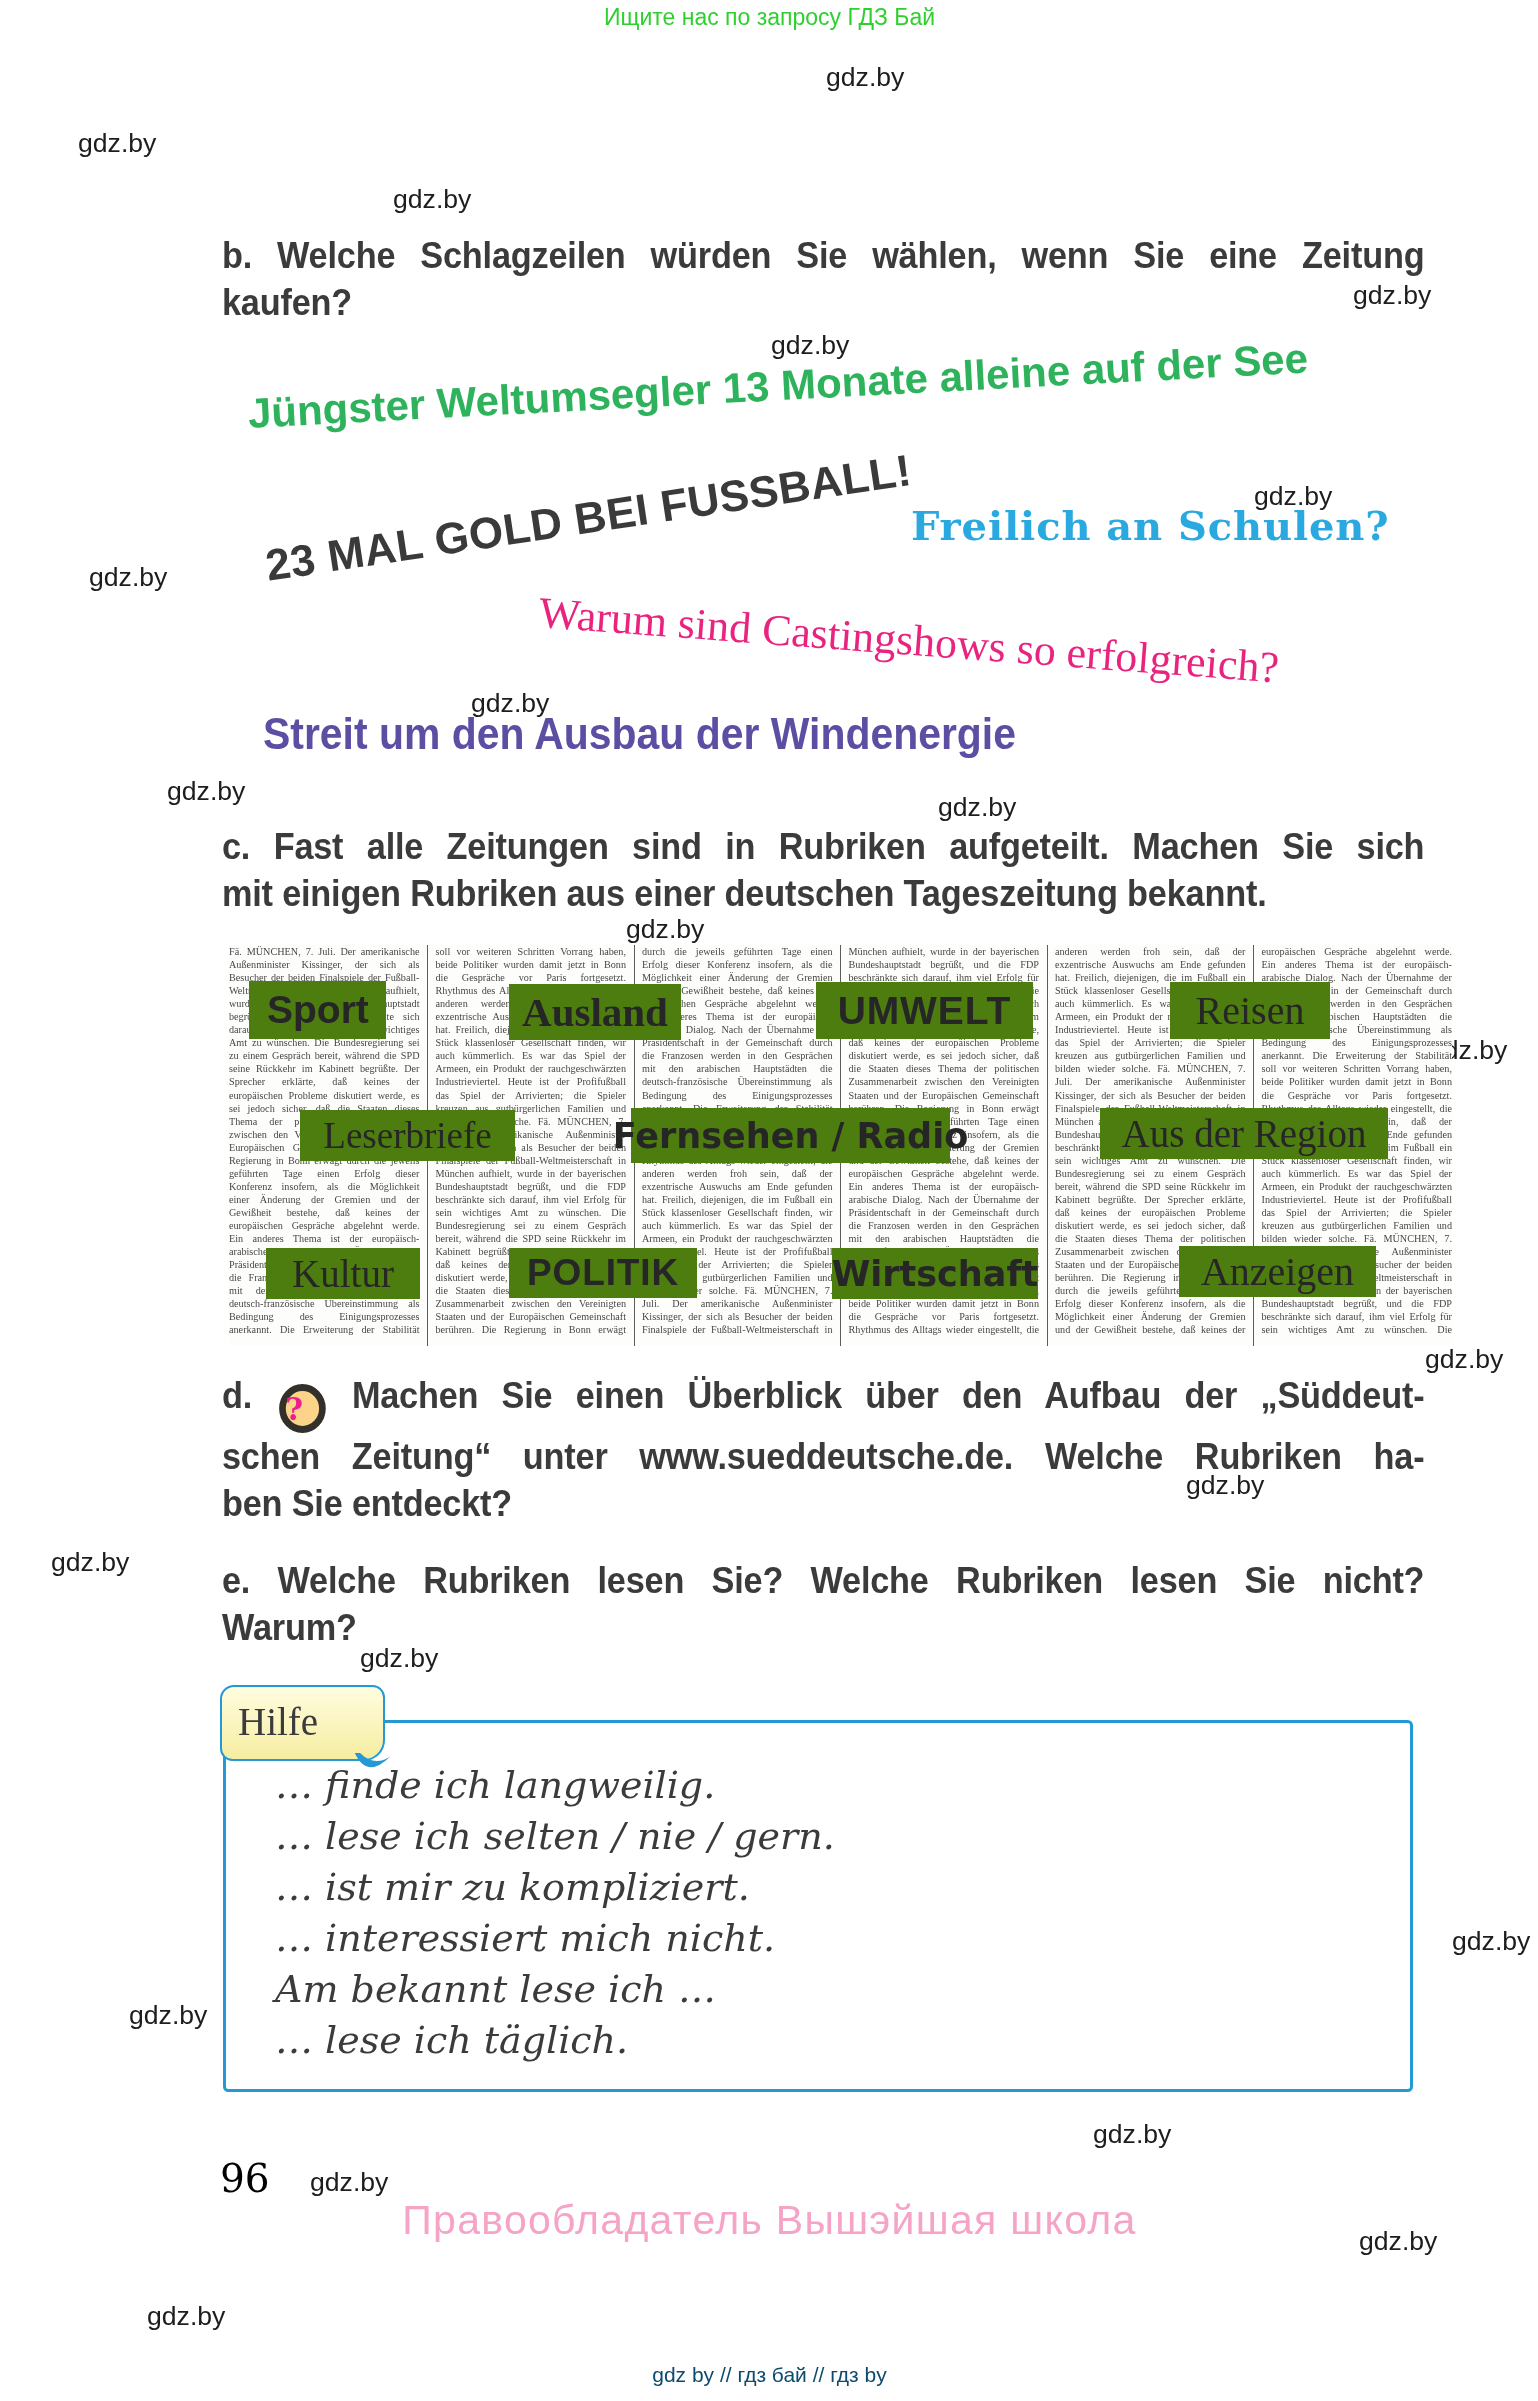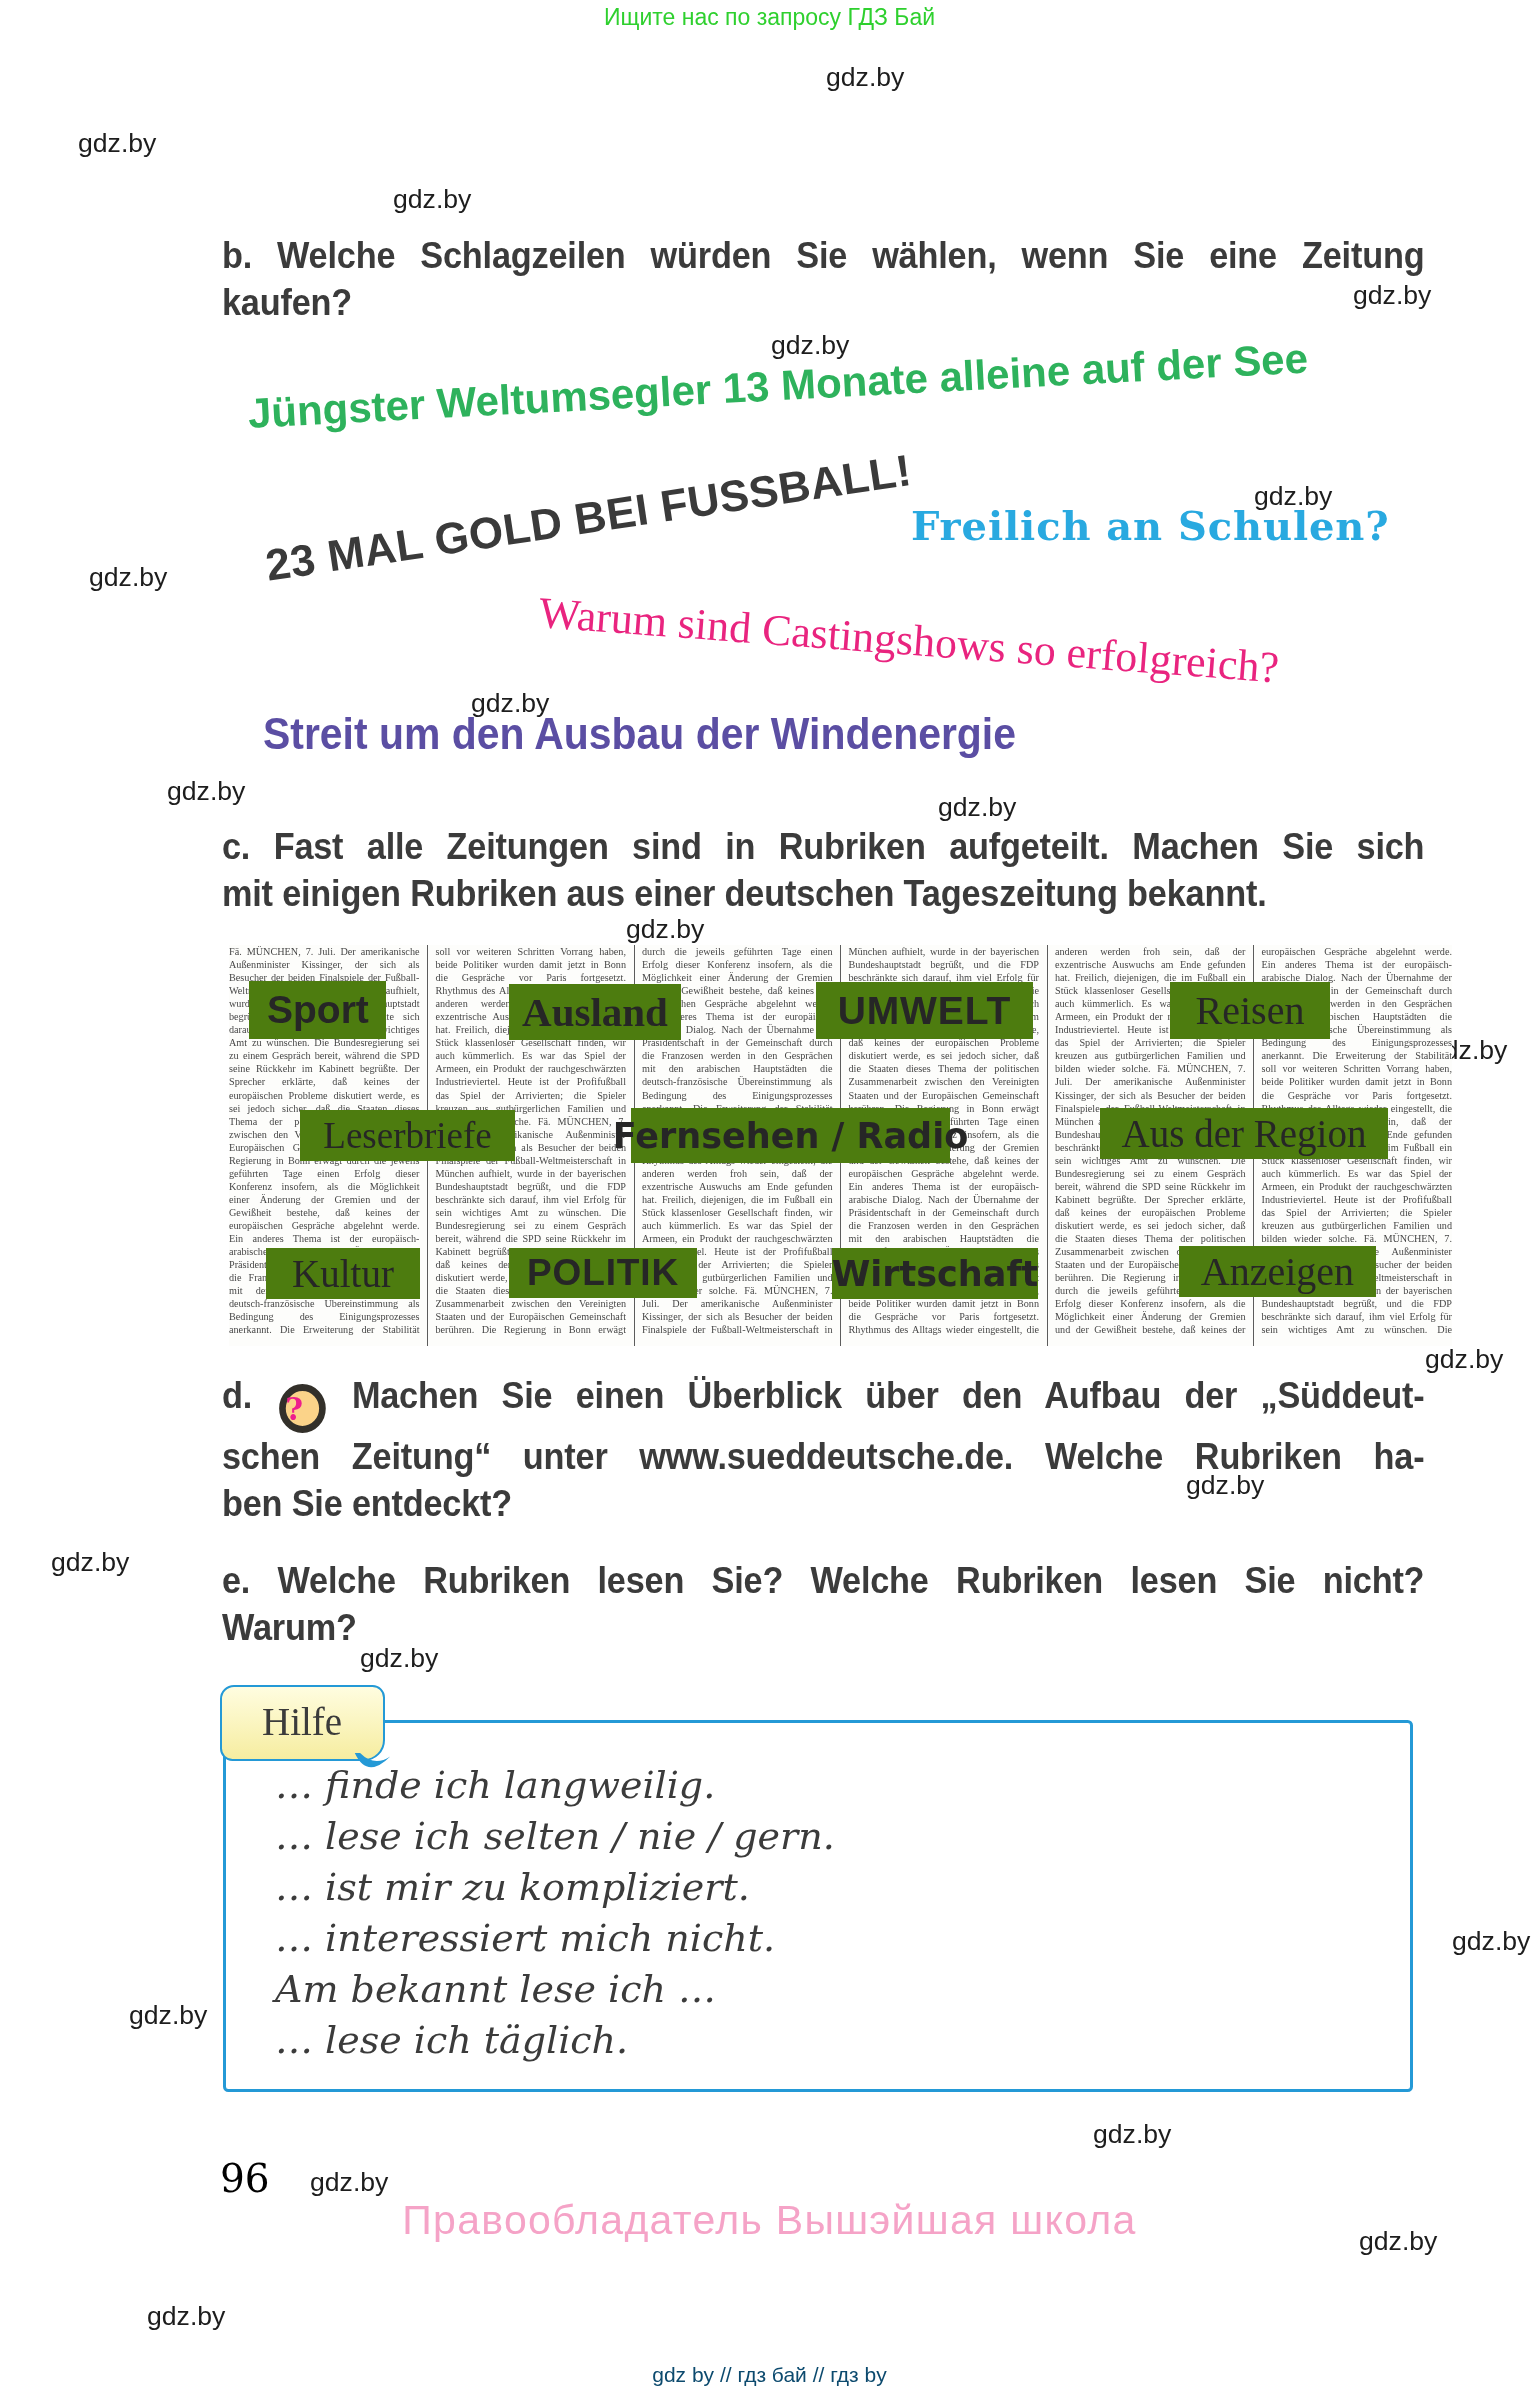--- a/index.html
+++ b/index.html
@@ -60,21 +60,21 @@
          line-height:37px;font-size:32px;font-weight:bold;
          font-family:"DejaVu Serif",serif;vertical-align:-12.4px;margin:0 3.5px;}
 
   
   .helpbox{position:absolute;left:223px;top:1720px;width:1190px;height:372px;
            border:3.5px solid #2499d6;border-radius:5.3px;background:#ffffff;box-sizing:border-box;}
   .helptab{position:absolute;left:220px;top:1685px;width:165px;height:76px;
            background:linear-gradient(180deg,#fffde0 0%,#f6eda0 100%);
            border:2.7px solid #2499d6;border-radius:14px 12.4px 21px 12.4px;box-sizing:border-box;
            font-family:"Liberation Serif",serif;font-size:39px;color:#3b3b3b;
-           padding-left:40px;line-height:69px;}
+           padding-left:16px;line-height:69px;}
   .helptab svg{position:absolute;right:-8.9px;bottom:-21px;}
   .helplist{position:absolute;left:275px;top:1760px;font-family:"DejaVu Serif",serif;
             font-size:38px;line-height:51px;color:#3b3b3b;font-style:italic;}
 
   
   .pagenum{position:absolute;left:220px;top:2156px;font-family:"DejaVu Serif",serif;
            font-size:39px;color:#000000;}
   .copyright{position:absolute;left:0;top:2197px;width:1539px;text-align:center;
              font-size:41px;letter-spacing:1.3px;color:#f5a3c7;}
   .footlinks{position:absolute;left:0;top:2363px;width:1539px;text-align:center;

